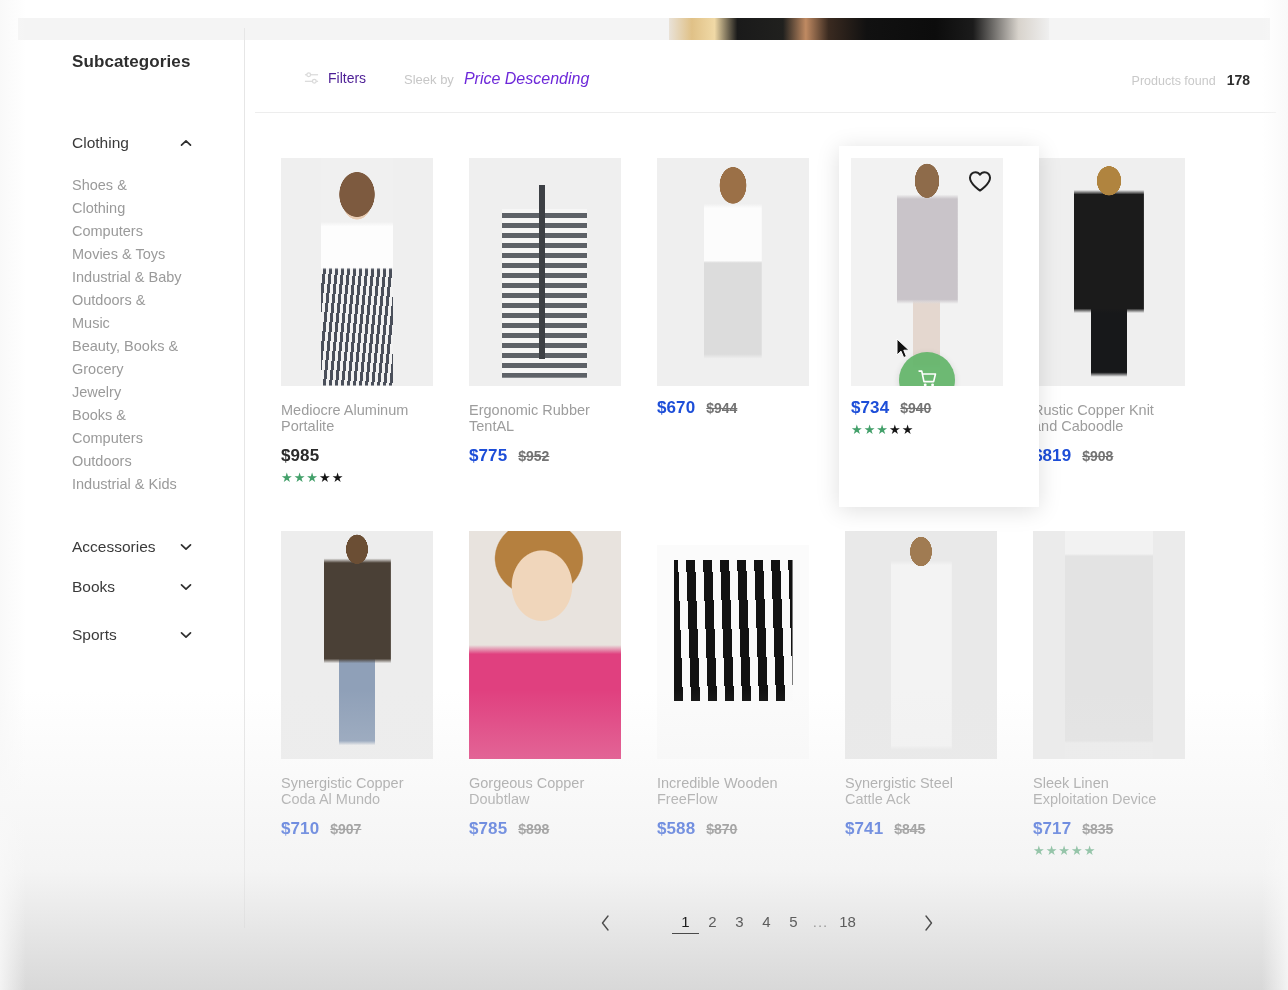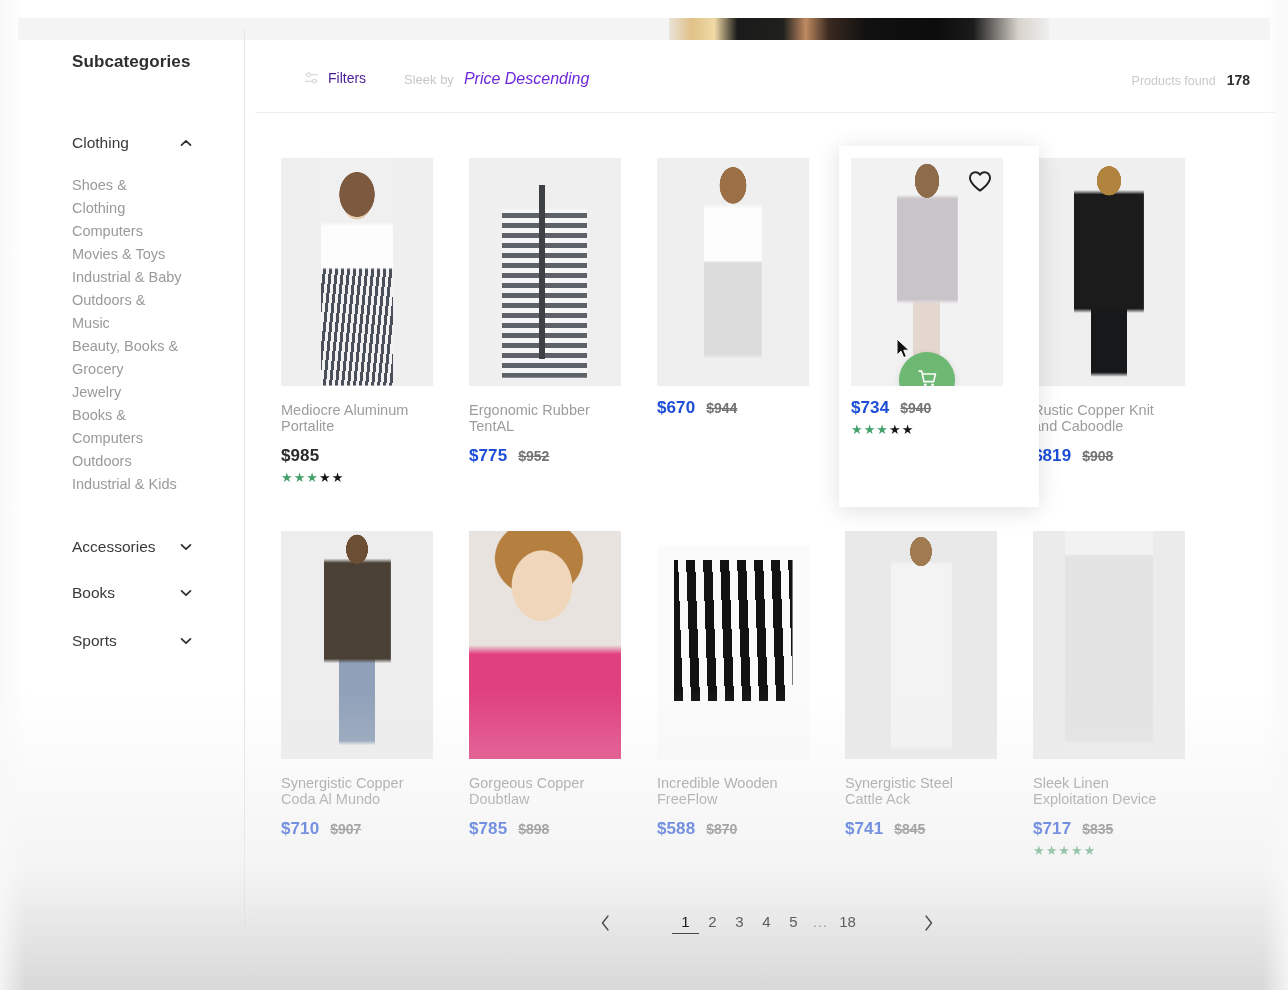--- a/index.html
+++ b/index.html
@@ -318,21 +318,21 @@
         <div class="cat-head cat-collapsed" style="margin-bottom:22px;">
           <span class="cat-label">Accessories</span>
           <span class="chev">
             <svg width="16" height="16" viewBox="0 0 16 16">
                 <path d="M3.5 5.8 L8 10.2 L12.5 5.8" fill="none" stroke="#2f2f2f" stroke-width="1.7" stroke-linecap="round" stroke-linejoin="round"></path>
               </svg>
           </span>
         </div>
       </div>
 
-      <div class="cat-group" style="margin-top:28px;">
+      <div class="cat-group" style="margin-top:22px;">
         <div class="cat-head cat-collapsed" style="margin-bottom:22px;">
           <span class="cat-label">Books</span>
           <span class="chev">
             <svg width="16" height="16" viewBox="0 0 16 16">
                 <path d="M3.5 5.8 L8 10.2 L12.5 5.8" fill="none" stroke="#2f2f2f" stroke-width="1.7" stroke-linecap="round" stroke-linejoin="round"></path>
               </svg>
           </span>
         </div>
       </div>
 

